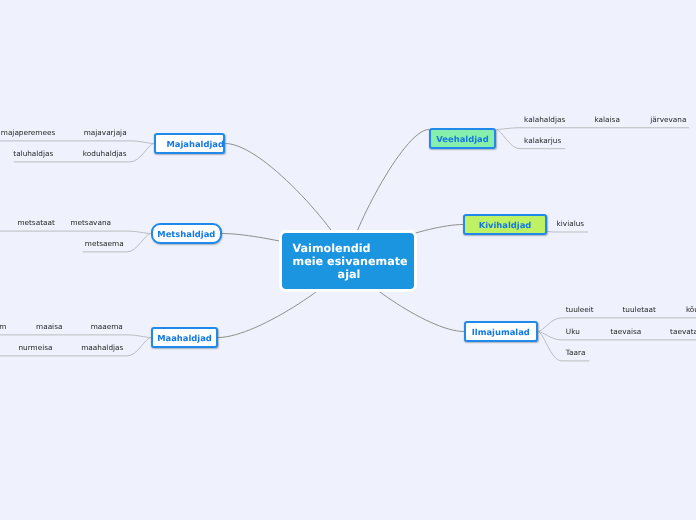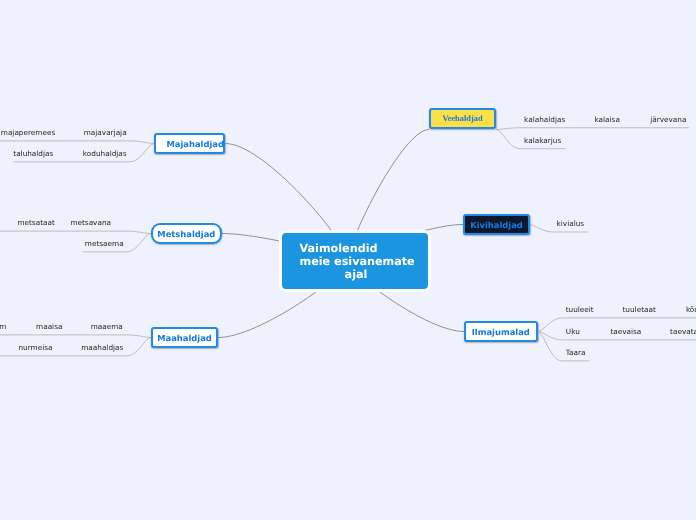--- a/index.html
+++ b/index.html
@@ -60,41 +60,41 @@
     <div class="leaf" style="right: 641.2px; top: 218.1px; color: rgb(31, 31, 31);">metsataat</div>
     <div class="leaf" style="right: 572.4px; top: 238.9px; color: rgb(31, 31, 31);">metsaema</div>
     <div class="node branch" style="left: 151px; top: 327px; width: 67px; height: 21px; border-color: rgb(31, 138, 234); color: rgb(20, 121, 224); background: rgb(255, 255, 255);">
       <span>Maahaldjad</span>
     </div>
     <div class="leaf" style="right: 573.2px; top: 321.9px; color: rgb(31, 31, 31);">maaema</div>
     <div class="leaf" style="right: 633.6px; top: 321.9px; color: rgb(31, 31, 31);">maaisa</div>
     <div class="leaf" style="right: 689.7px; top: 321.9px; color: rgb(31, 31, 31);">maavaim</div>
     <div class="leaf" style="right: 572.7px; top: 342.9px; color: rgb(31, 31, 31);">maahaldjas</div>
     <div class="leaf" style="right: 643.5px; top: 342.9px; color: rgb(31, 31, 31);">nurmeisa</div>
-    <div class="node branch" style="left: 429px; top: 108px; width: 67px; height: 21px; border-color: rgb(31, 138, 234); color: rgb(20, 121, 224); background: #fde047; font-family: Liberation Serif, serif;">
+    <div class="node branch" style="left: 429px; top: 128px; width: 67px; height: 21px; border-color: rgb(31, 138, 234); color: rgb(20, 121, 224); background: #86efac;">
       <span>Veehaldjad</span>
     </div>
     <div class="leaf" style="left: 524.1px; top: 114.75px; color: rgb(31, 31, 31);">kalahaldjas</div>
     <div class="leaf" style="left: 594.5px; top: 114.75px; color: rgb(31, 31, 31);">kalaisa</div>
     <div class="leaf" style="left: 650.2px; top: 114.75px; color: rgb(31, 31, 31);">järvevana</div>
     <div class="leaf" style="left: 524.1px; top: 135.7px; color: rgb(31, 31, 31);">kalakarjus</div>
-    <div class="node branch" style="left: 463px; top: 214px; width: 67px; height: 21px; border-color: rgb(31, 138, 234); color: rgb(20, 121, 224); background: #0f172a;">
+    <div class="node branch" style="left: 463px; top: 214px; width: 84px; height: 21px; border-color: rgb(31, 138, 234); color: rgb(20, 121, 224); background: #bef264;">
       <span>Kivihaldjad</span>
     </div>
     <div class="leaf" style="left: 556.6px; top: 219px; color: rgb(31, 31, 31);">kivialus</div>
     <div class="node branch" style="left: 464px; top: 321px; width: 73.6px; height: 21px; border-color: rgb(31, 138, 234); color: rgb(20, 121, 224); background: rgb(255, 255, 255);">
       <span>Ilmajumalad</span>
     </div>
     <div class="leaf" style="left: 565.7px; top: 304.9px; color: rgb(31, 31, 31);">tuuleeit</div>
     <div class="leaf" style="left: 622.5px; top: 304.9px; color: rgb(31, 31, 31);">tuuletaat</div>
     <div class="leaf" style="left: 685.9px; top: 304.9px; color: rgb(31, 31, 31);">kõu</div>
     <div class="leaf" style="left: 565.8px; top: 326.9px; color: rgb(31, 31, 31);">Uku</div>
     <div class="leaf" style="left: 610.4px; top: 326.9px; color: rgb(31, 31, 31);">taevaisa</div>
     <div class="leaf" style="left: 670.1px; top: 326.9px; color: rgb(31, 31, 31);">taevataat</div>
     <div class="leaf" style="left: 565.7px; top: 347.9px; color: rgb(31, 31, 31);">Taara</div>
-    <div class="node root" style="left: 282px; top: 233px; width: 146px; height: 56px; background: rgb(28, 149, 224); color: rgb(255, 255, 255);">
+    <div class="node root" style="left: 282px; top: 233px; width: 132px; height: 56px; background: rgb(28, 149, 224); color: rgb(255, 255, 255);">
       <div class="root-lines">
         <div>Vaimolendid</div>
         <div>meie esivanemate</div>
         <div>ajal</div>
       </div>
     </div>
   </div>
 
 </body></html>

